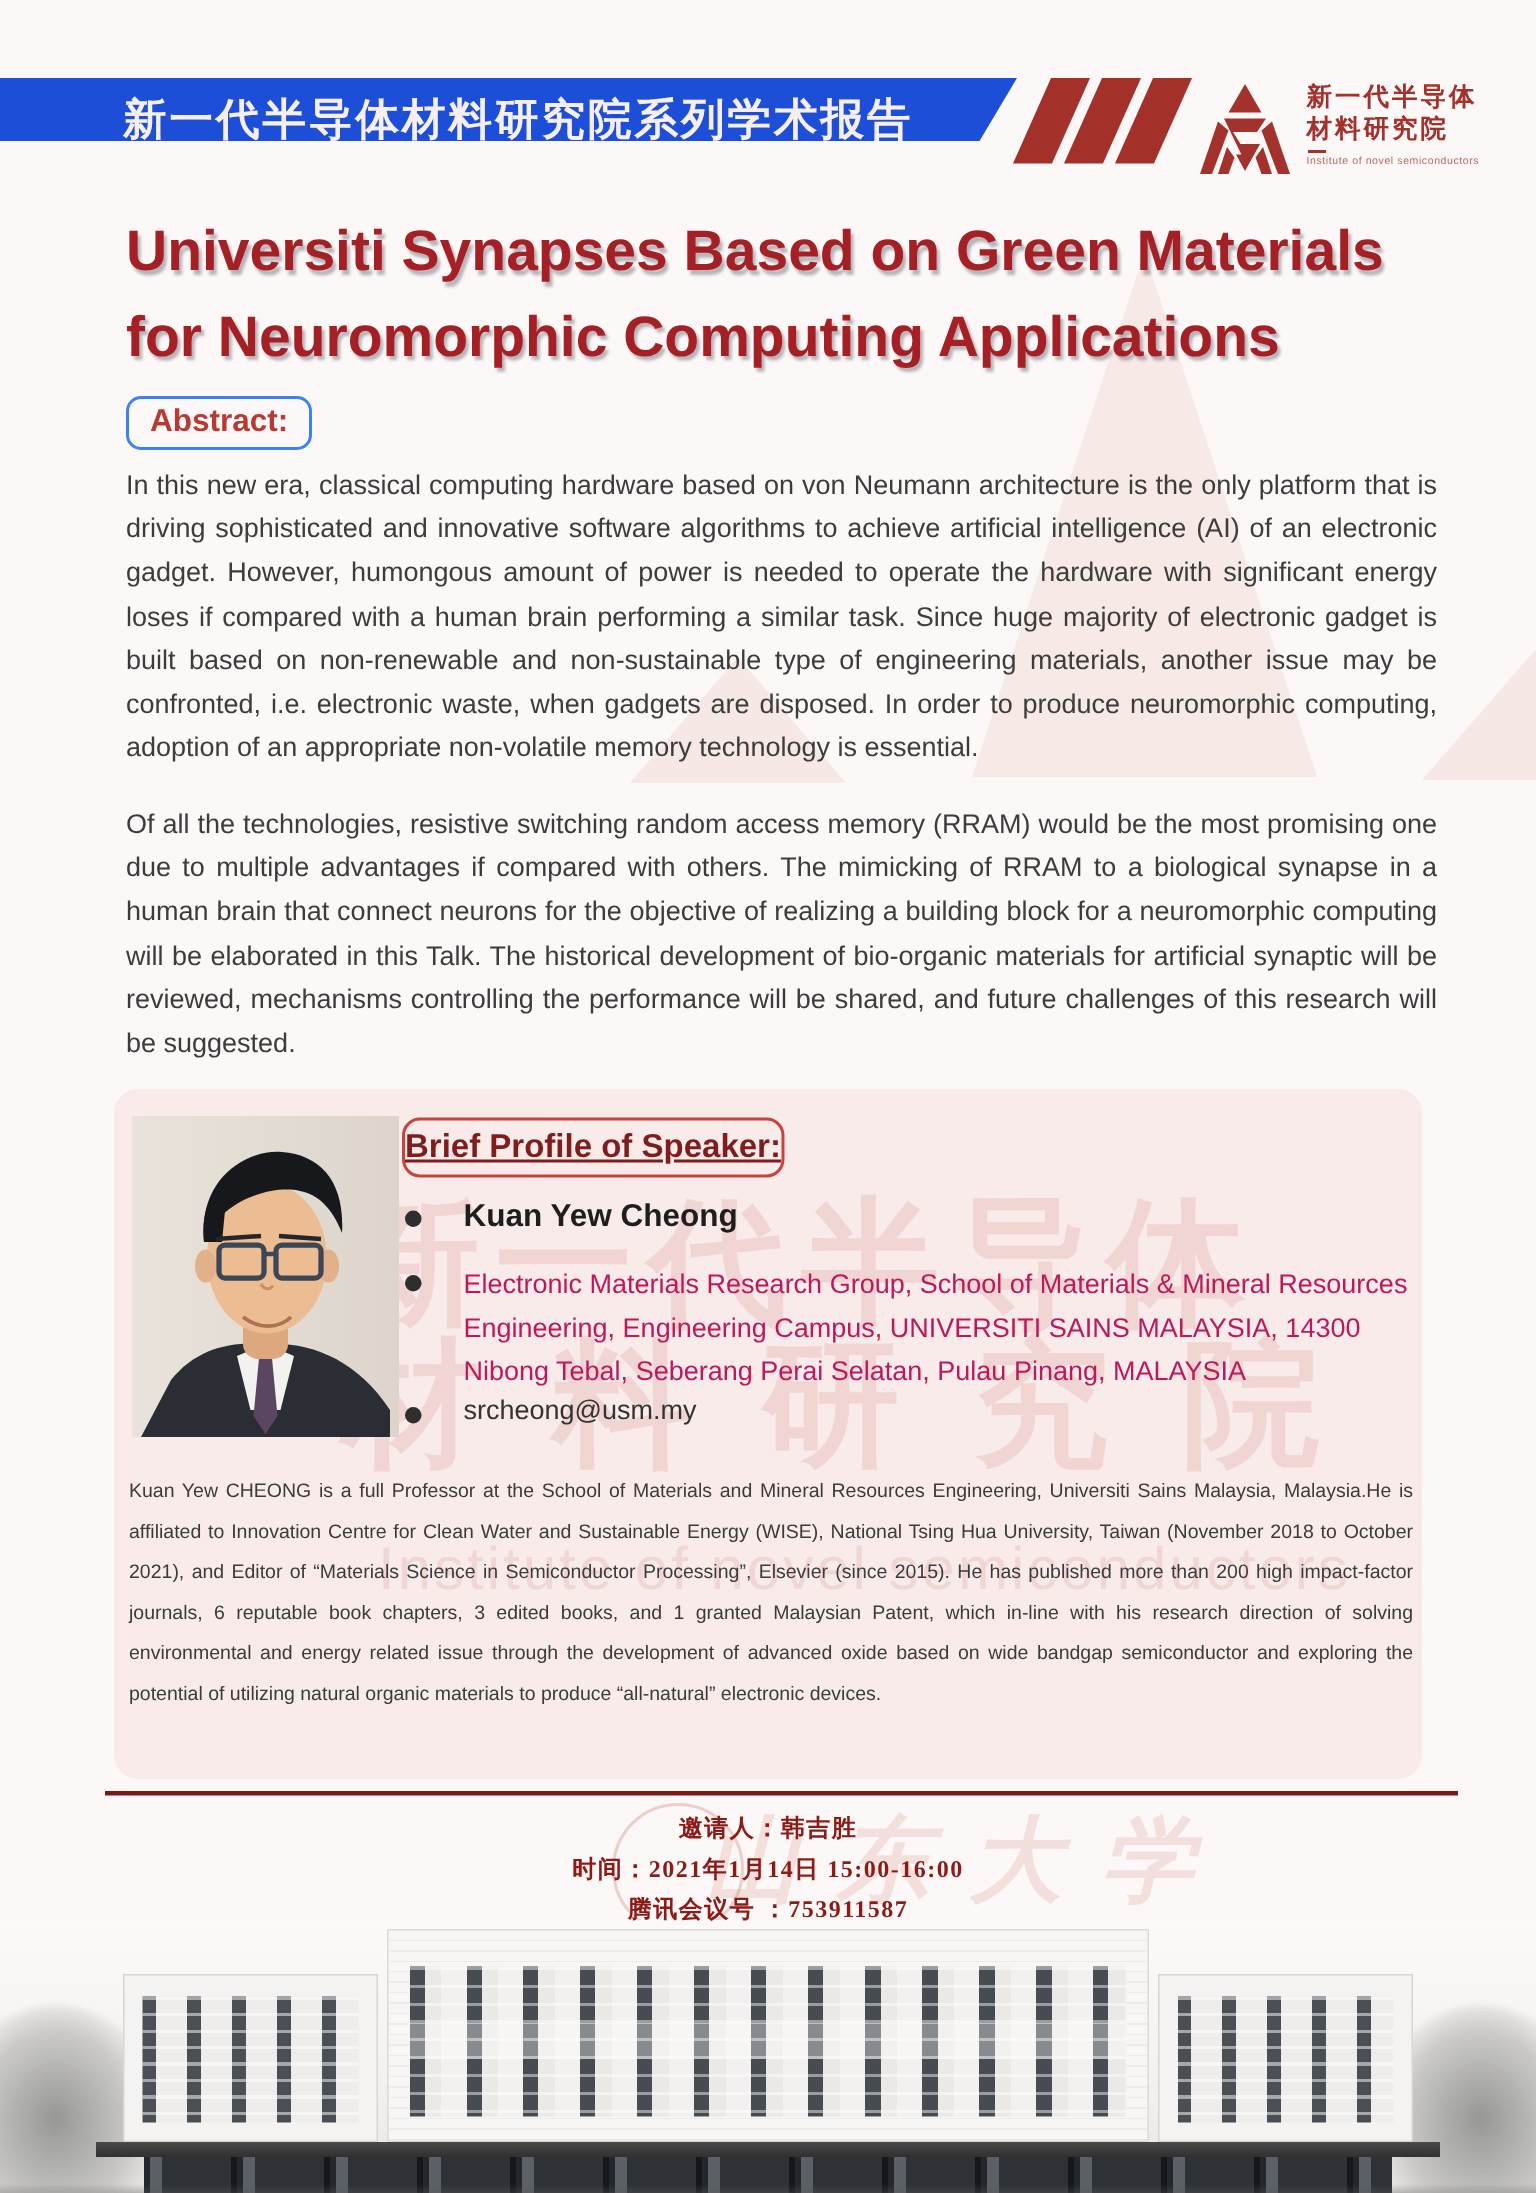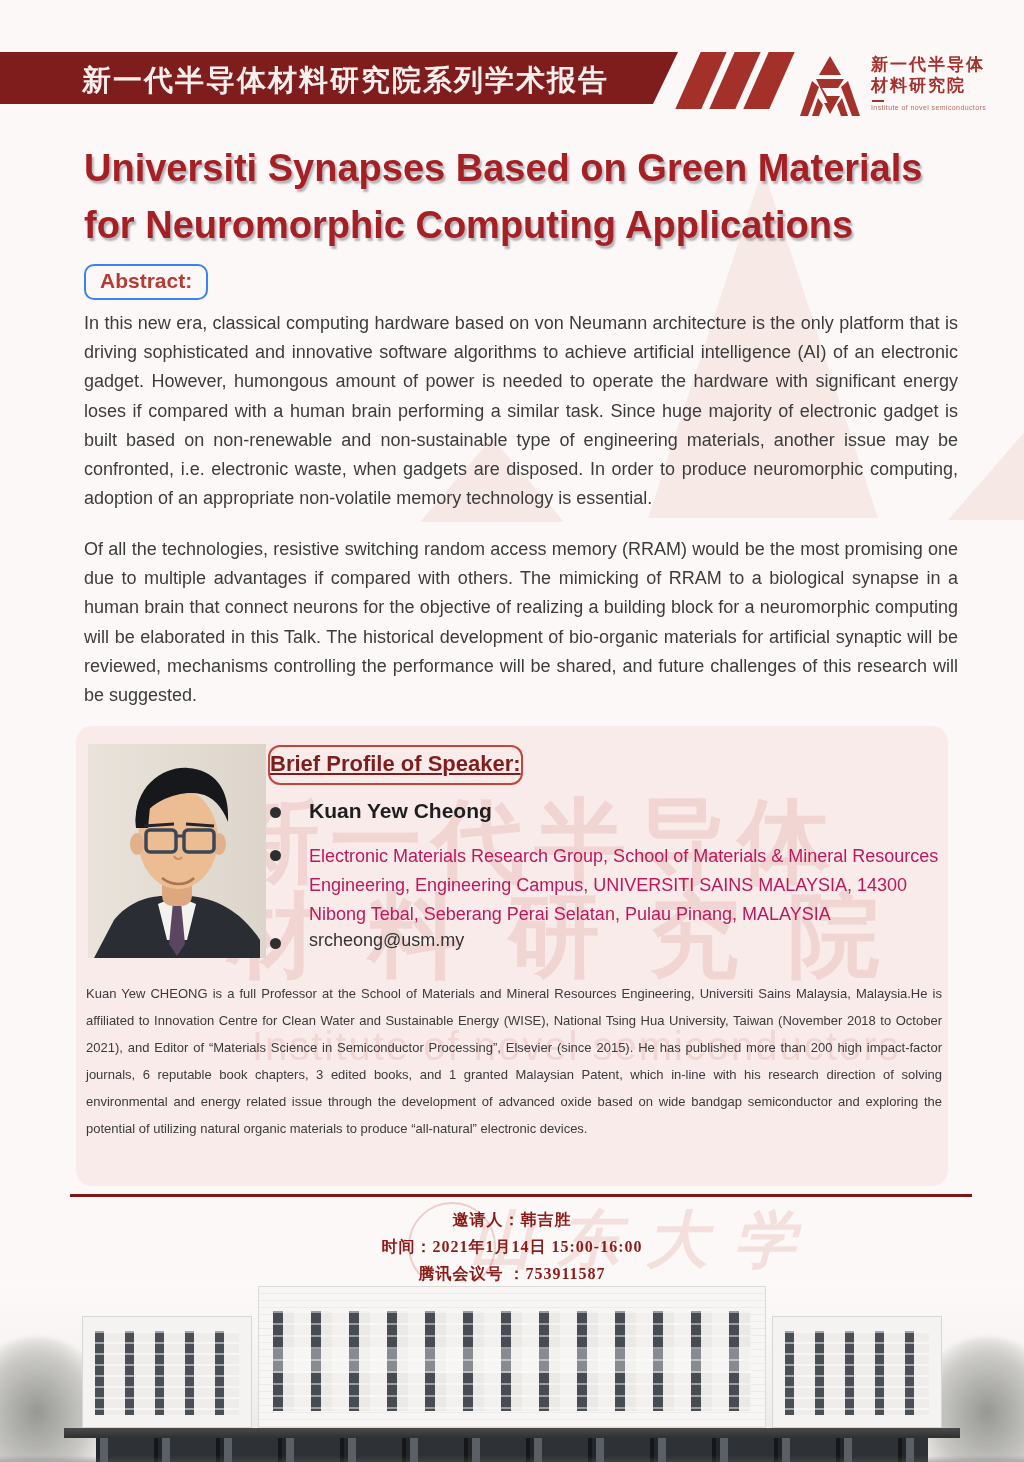--- a/index.html
+++ b/index.html
@@ -1,21 +1,21 @@
 <!DOCTYPE html>
 <html><head>
 <meta charset="utf-8">
 <style>
   * { margin:0; padding:0; box-sizing:border-box; }
   html,body { background:#fcf8f7; }
   body { font-family:"Liberation Sans", sans-serif; }
   .poster { position:relative; width:1024px; height:1462px; background:#fcf8f7; overflow:hidden; margin:0 auto; }
 
   
-  .banner { position:absolute; left:0; top:52px; width:678px; height:52px; background:#7f1d1d;
+  .banner { position:absolute; left:0; top:52px; width:678px; height:42px; background:#1d4ed8;
             clip-path:polygon(0 0,100% 0,calc(100% - 25px) 100%,0 100%);
             color:#f6efee; font-size:29px; font-weight:bold; letter-spacing:2px;
             line-height:57px; padding-left:82px; }
   .stripe { position:absolute; top:52px; width:26px; height:57px; background:#a33029; transform:skewX(-24deg); }
   .stripe.s1 { left:688px; } .stripe.s2 { left:722px; } .stripe.s3 { left:756px; }
   .logo-block { position:absolute; left:798px; top:54px; display:flex; align-items:flex-start; gap:9px; }
   .logo-text-cn { color:#a3312c; font-weight:bold; font-size:17px; line-height:21px; letter-spacing:2px; }
   .logo-rule { width:12px; height:2px; background:#a3312c; margin:4px 0 2px 1px; }
   .logo-text-en { color:#b96a62; font-size:7px; letter-spacing:.4px; }
 

